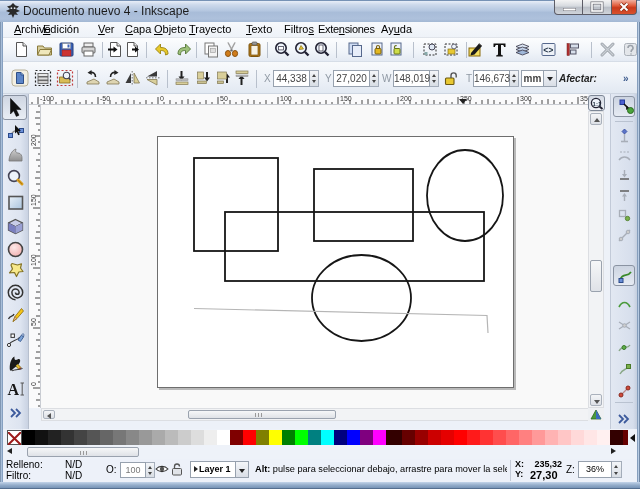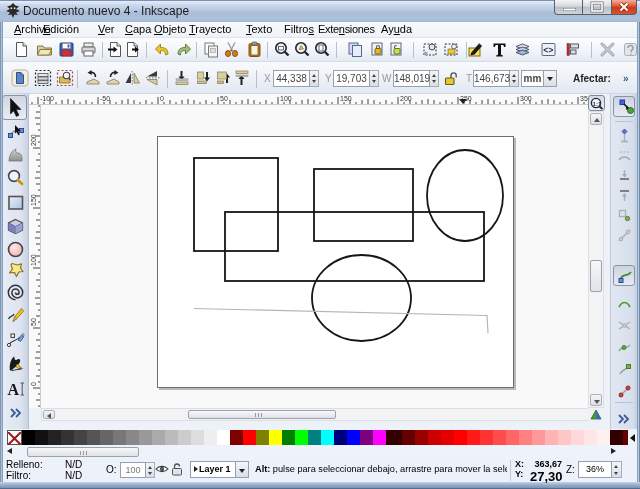--- a/index.html
+++ b/index.html
@@ -307,33 +307,33 @@
     <svg class="ico" style="left:441px;top:9px" width="14" height="15" viewBox="0 0 14 15">
       <rect x="1.5" y="7" width="8.5" height="6.5" rx="1" fill="#e8c832" stroke="#6d5a12" stroke-width="1.1"></rect>
       <path d="M7 7 V4.5 a2.6 2.6 0 0 1 5.2 0 V6.5" fill="none" stroke="#555" stroke-width="1.4"></path>
     </svg>
 <div class="sep2" style="left:164px"></div>
 <div class="sep2" style="left:253px"></div>
 <span class="lbl2" style="left:261px">X</span>
 <div class="fld" style="left:270px;width:37px">44,338</div>
     <div class="spn" style="left:307px"></div>
 <span class="lbl2" style="left:322px">Y</span>
-<div class="fld" style="left:330px;width:37px">19,703</div>
+<div class="fld" style="left:330px;width:37px">27,020</div>
     <div class="spn" style="left:367px"></div>
 <span class="lbl2" style="left:379px">W</span>
 <div class="fld" style="left:390px;width:37px">148,019</div>
     <div class="spn" style="left:427px"></div>
 <span class="lbl2" style="left:463px">T</span>
 <div class="fld" style="left:470px;width:37px">146,673</div>
     <div class="spn" style="left:507px"></div>
 <div class="fld" style="left:518px;width:23px;font-weight:bold">mm</div>
 <div class="abs" style="left:541px;top:8px;width:13px;height:17px;background:linear-gradient(180deg,#f4f6f9,#d9dee6);border:1px solid #97a1ae;border-left:none">
       <div class="arr" style="left:3px;top:6px;border-left:3.5px solid transparent;border-right:3.5px solid transparent;border-top:4px solid #222"></div>
     </div>
-<span class="lbl2" style="left:570px;font-weight:bold;color:#222;">Afectar:</span>
+<span class="lbl2" style="left:556px;font-weight:bold;color:#222;font-style:italic;">Afectar:</span>
 <span class="lbl2" style="left:620px;color:#3c5a8c;font-weight:bold">»</span>
 </div>
 
 <div class="abs" id="toolcol">
     <svg class="ico" style="left:4px;top:29px" width="18" height="18" viewBox="0 0 18 18">
       <path d="M3 13 C6 7 11 6 15 8" fill="none" stroke="#888" stroke-width="1.2"></path>
       <rect x="1.5" y="10.5" width="4" height="4" fill="#6a8fd8" stroke="#2b4a8a"></rect>
       <rect x="12.5" y="5.5" width="4" height="4" fill="#6a8fd8" stroke="#2b4a8a"></rect>
       <path d="M8 2 L14 8 L11.3 8.2 L12.8 11.5 L11.2 12.2 L9.8 8.9 L8 10.5 Z" fill="#111"></path>
     </svg>
@@ -779,23 +779,23 @@
       <div class="arr" style="left:2px;top:3px;border-left:2.5px solid transparent;border-right:2.5px solid transparent;border-bottom:3px solid #444"></div>
       <div class="arr" style="left:2px;top:9px;border-left:2.5px solid transparent;border-right:2.5px solid transparent;border-top:3px solid #444"></div>
     </div>
 <div id="layerbox"><span style="position:absolute;left:3px;top:4px;width:0;height:0;border-top:3px solid transparent;border-bottom:3px solid transparent;border-left:4px solid #222"></span>Layer 1</div>
 <div id="layerdd">
       <div class="arr" style="left:3px;top:7px;border-left:3.5px solid transparent;border-right:3.5px solid transparent;border-top:4px solid #222"></div>
     </div>
 <span class="sv" style="left:252px;top:5px;width:252px;overflow:hidden;display:inline-block;font-size:9.2px"><b>Alt:</b> pulse para seleccionar debajo, arrastre para mover la selección</span>
 <div class="sv" style="left:507px;top:1px;width:1px;height:21px;background:#c3cad6"></div>
 <span class="sv" style="left:512px;top:0;font-size:9px"><b>X:</b></span>
-<span class="sv" style="left:527px;top:0;font-size:9px;width:32px;text-align:right;display:inline-block"><b>363,67</b></span>
+<span class="sv" style="left:527px;top:0;font-size:9px;width:32px;text-align:right;display:inline-block"><b>235,32</b></span>
 <span class="sv" style="left:512px;top:10px;font-size:9px"><b>Y:</b></span>
-<span class="sv" style="left:527px;top:10px;font-size:13px;width:32px;text-align:right;display:inline-block"><b>27,30</b></span>
+<span class="sv" style="left:527px;top:10px;font-size:11px;width:32px;display:inline-block"><b>27,30</b></span>
 <span class="sv" style="left:563px;top:5px">Z:</span>
 <div id="zbox">36%</div>
 <div id="zspin">
       <div class="arr" style="left:2px;top:3px;border-left:2.5px solid transparent;border-right:2.5px solid transparent;border-bottom:3px solid #444"></div>
       <div class="arr" style="left:2px;top:10px;border-left:2.5px solid transparent;border-right:2.5px solid transparent;border-top:3px solid #444"></div>
     </div>
 </div>
 <svg class="ico" style="left:155px;top:463px" width="14" height="12" viewBox="0 0 14 12">
     <path d="M1 6 C4 2.5 10 2.5 13 6 C10 9.5 4 9.5 1 6 Z" fill="#fff" stroke="#333" stroke-width="1.1"></path>
     <circle cx="7" cy="6" r="2.2" fill="#555"></circle>

